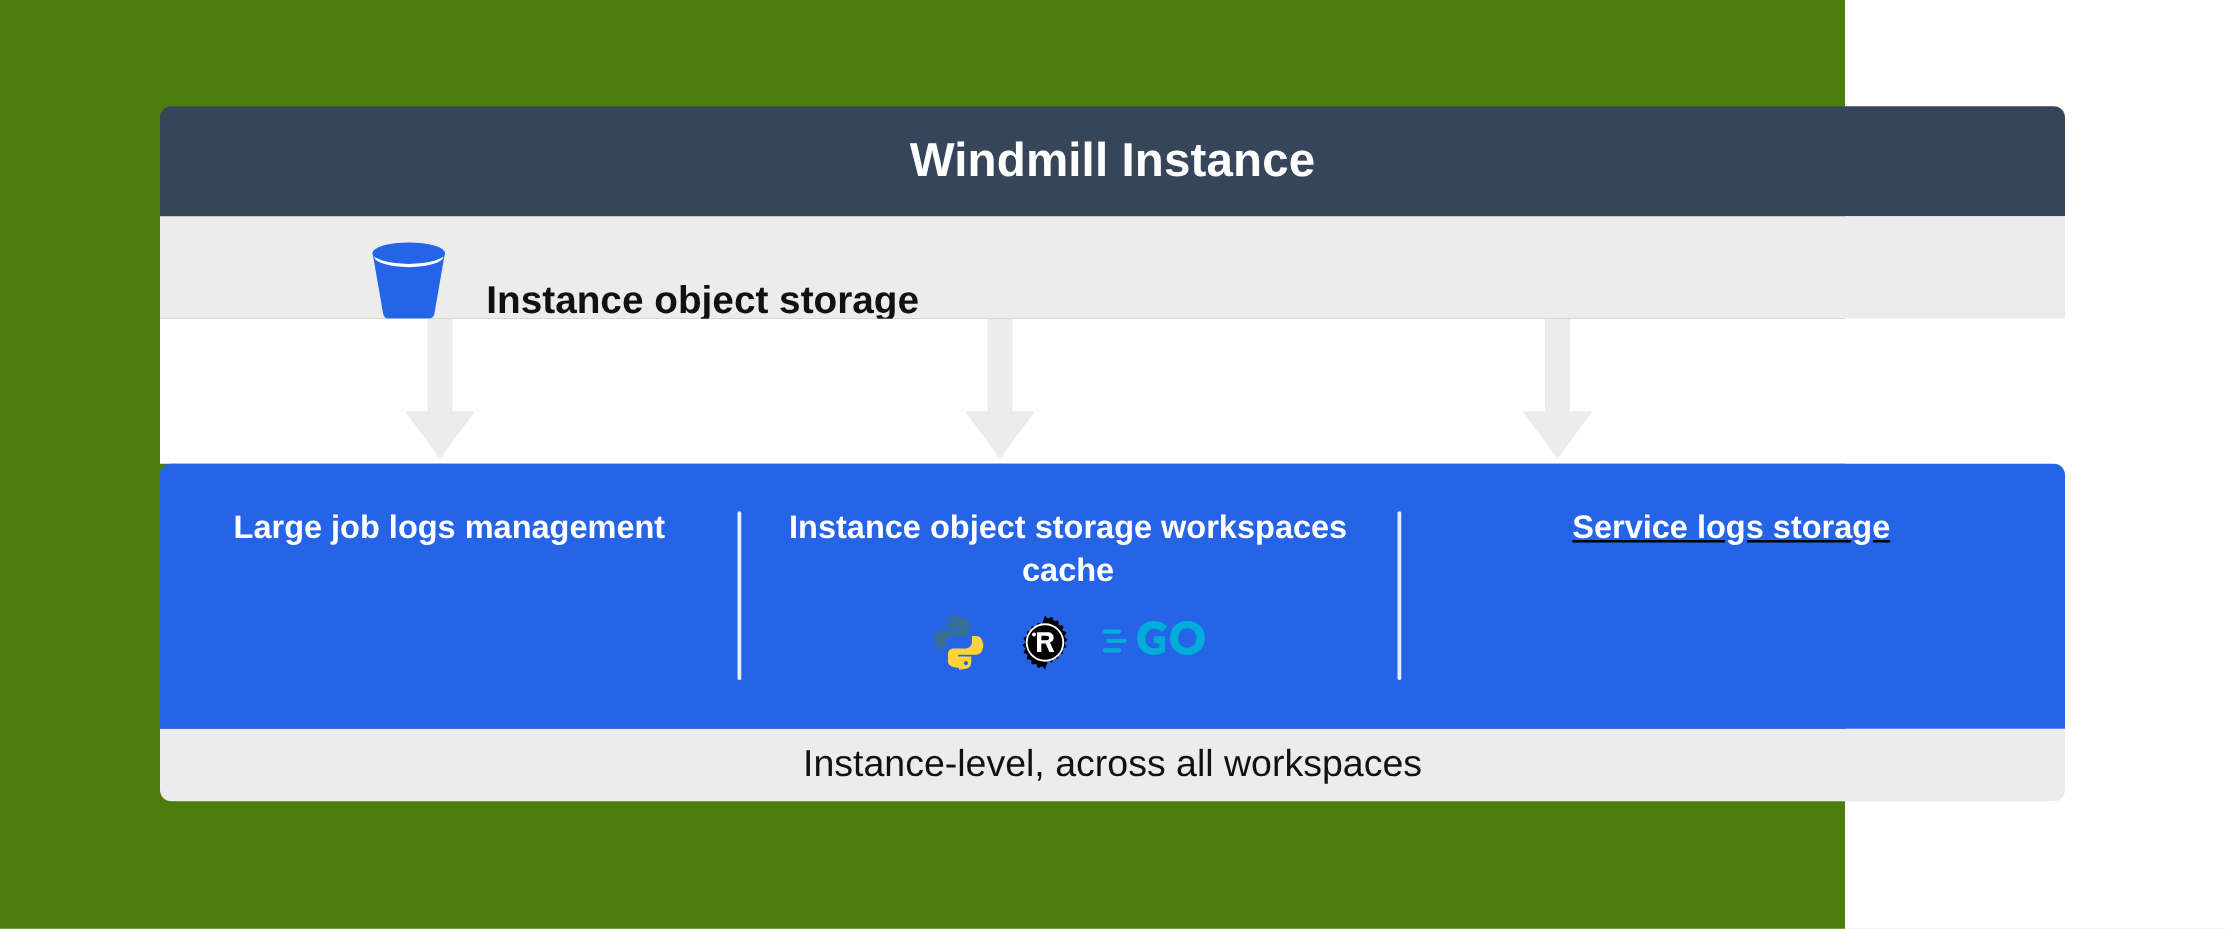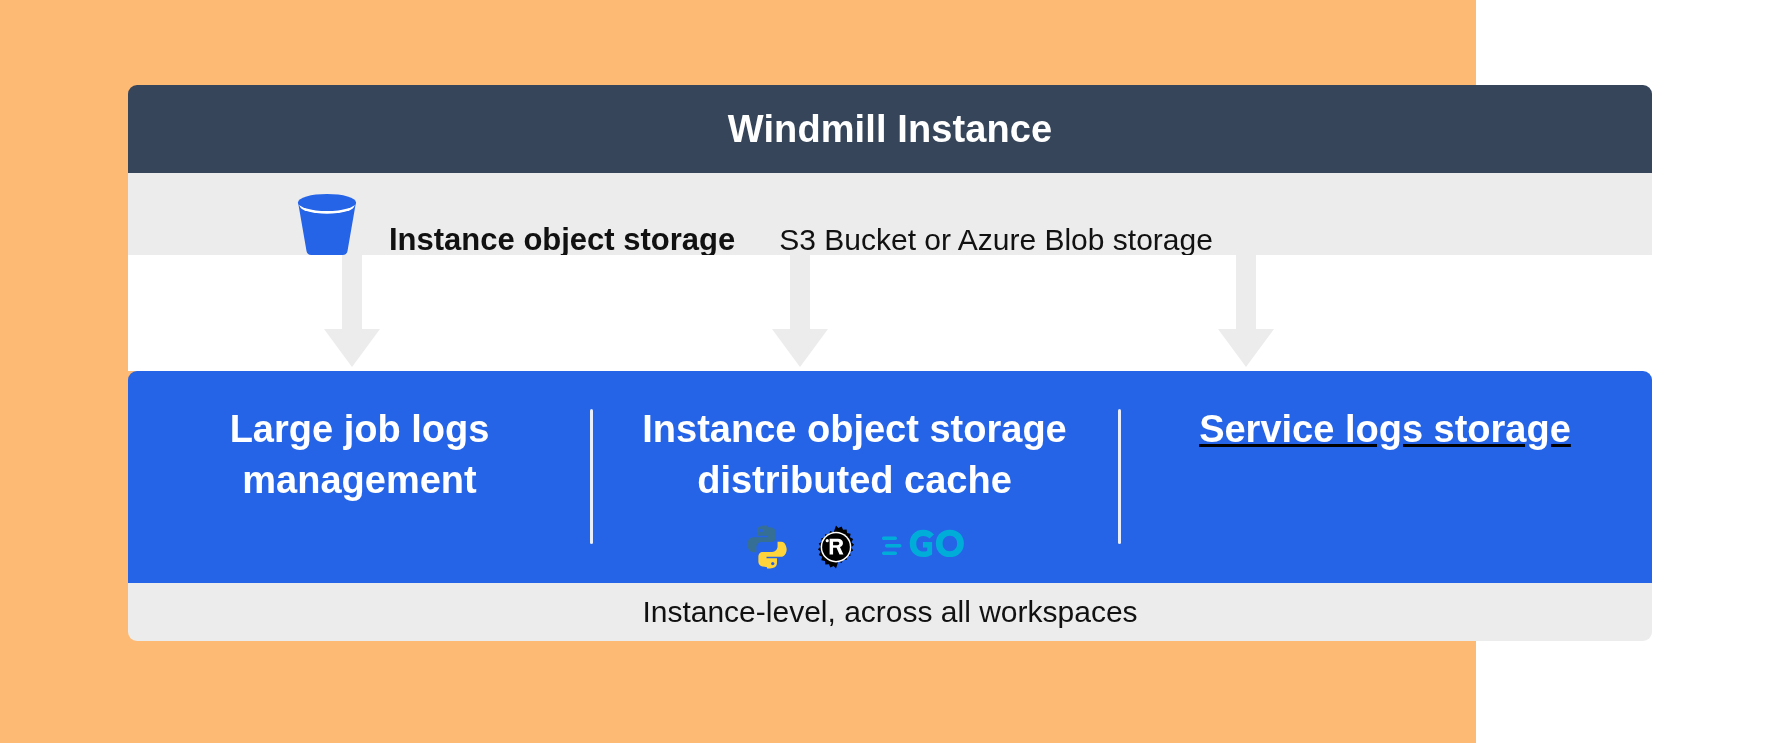--- a/index.html
+++ b/index.html
@@ -11,21 +11,21 @@
     width: 1780px;
     height: 743px;
     font-family: "Liberation Sans", sans-serif;
     overflow: hidden;
   }
 
   #diagram {
     position: relative;
     width: 1476px;
     height: 743px;
-    background: #fdba74;
+    background: #4d7c0f;
   }
 
   
   .stack {
     position: absolute;
     left: 128px;
     top: 85px;
     width: 1524px;
   }
 
@@ -112,21 +112,21 @@
     flex-direction: column;
     align-items: center;
     padding-top: 33px;
   }
   .col-1 { width: 463px; }
   .col-2 { width: 527px; }
   .col-3 { width: 534px; text-decoration: underline; }
 
   .col-title {
     color: #ffffff;
-    font-size: 38px;
+    font-size: 26px;
     font-weight: bold;
     text-align: center;
     line-height: 1.35;
     max-width: 100%;
   }
 
   .divider {
     position: absolute;
     top: 38px;
     width: 3px;
@@ -176,21 +176,20 @@
       <div class="header-title">Windmill Instance</div>
     </div>
 
     <div class="subheader-bar">
       <svg class="bucket-icon" viewBox="0 0 64 62">
         <path d="M3 9 L11.5 58 C11.9 60.4 13.8 62 16.2 62 L47.8 62 C50.2 62 52.1 60.4 52.5 58 L61 9 Z" fill="#2664e7"></path>
         <ellipse cx="32" cy="12.5" rx="27.5" ry="8.2" fill="#ffffff"></ellipse>
         <ellipse cx="32" cy="9.5" rx="29" ry="8.6" fill="#2664e7"></ellipse>
       </svg>
       <div class="subheader-strong">Instance object storage</div>
-      <div class="subheader-regular">S3 Bucket or Azure Blob storage</div>
     </div>
 
     <div class="arrows-band">
       <div class="arrow arrow-1">
         <svg viewBox="0 0 60 116">
           <path d="M20 0 H40 V74 H58 L30 112 L2 74 H20 Z" fill="#ececec"></path>
         </svg>
       </div>
       <div class="arrow arrow-2">
         <svg viewBox="0 0 60 116">
@@ -206,21 +205,21 @@
 
     <div class="blue-panel">
 
       <div class="col col-1">
         <div class="col-title">Large job logs management</div>
       </div>
 
       <div class="divider divider-1"></div>
 
       <div class="col col-2">
-        <div class="col-title">Instance object storage distributed cache</div>
+        <div class="col-title">Instance object storage workspaces cache</div>
         <div class="logos">
 
           <svg class="logo logo-python" viewBox="0 0 64 64">
             <path d="M31.9 2c-6 0-10.9 1.3-12.6 3.7-1 1.4-1.2 3-1.2 5.3v5.3h14.6v2H13.4c-3.4 0-6.3 1.6-7.6 5-1.5 3.9-1.6 6.4 0 10.6 1.2 3.1 3.2 5.3 6.6 5.3h4.9v-6.6c0-3.9 3.4-7.4 7.5-7.4h13.3c3.3 0 5.9-2.7 5.9-6V11c0-3.2-2.7-5.6-5.9-6.2-2-.4-4.1-.6-6.2-.8zm-7.9 4.6c1.2 0 2.3 1 2.3 2.3S25.2 11.3 24 11.3s-2.3-1-2.3-2.3 1.1-2.4 2.3-2.4z" fill="#366f95"></path>
             <path d="M32.1 62c6 0 10.9-1.3 12.6-3.7 1-1.4 1.2-3 1.2-5.3v-5.3H31.3v-2h19.3c3.4 0 6.3-1.6 7.6-5 1.5-3.9 1.6-6.4 0-10.6-1.2-3.1-3.2-5.3-6.6-5.3h-4.9v6.6c0 3.9-3.4 7.4-7.5 7.4H25.9c-3.3 0-5.9 2.7-5.9 6V53c0 3.2 2.7 5.6 5.9 6.2 2 .4 4.1.6 6.2.8zm7.9-4.6c-1.2 0-2.3-1-2.3-2.3s1.1-2.4 2.3-2.4 2.3 1 2.3 2.3-1.1 2.4-2.3 2.4z" fill="#ffd43b"></path>
           </svg>
 
           <svg class="logo logo-rust" viewBox="0 0 64 64">
             <g fill="#000000">
               <path d="M32 3.2l3.1 3.5 4.4-2.1 1.9 4.5 4.8-.6.5 4.8 4.8.9-.9 4.8 4.3 2.3-2.3 4.3 3.5 3.4-3.5 3.4 2.3 4.3-4.3 2.3.9 4.8-4.8.9-.5 4.8-4.8-.6-1.9 4.5-4.4-2.1L32 60.8l-3.1-3.5-4.4 2.1-1.9-4.5-4.8.6-.5-4.8-4.8-.9.9-4.8-4.3-2.3 2.3-4.3L7.9 35l3.4-3.4-2.3-4.3 4.3-2.3-.9-4.8 4.8-.9.5-4.8 4.8.6 1.9-4.5 4.4 2.1L32 3.2z"></path>

